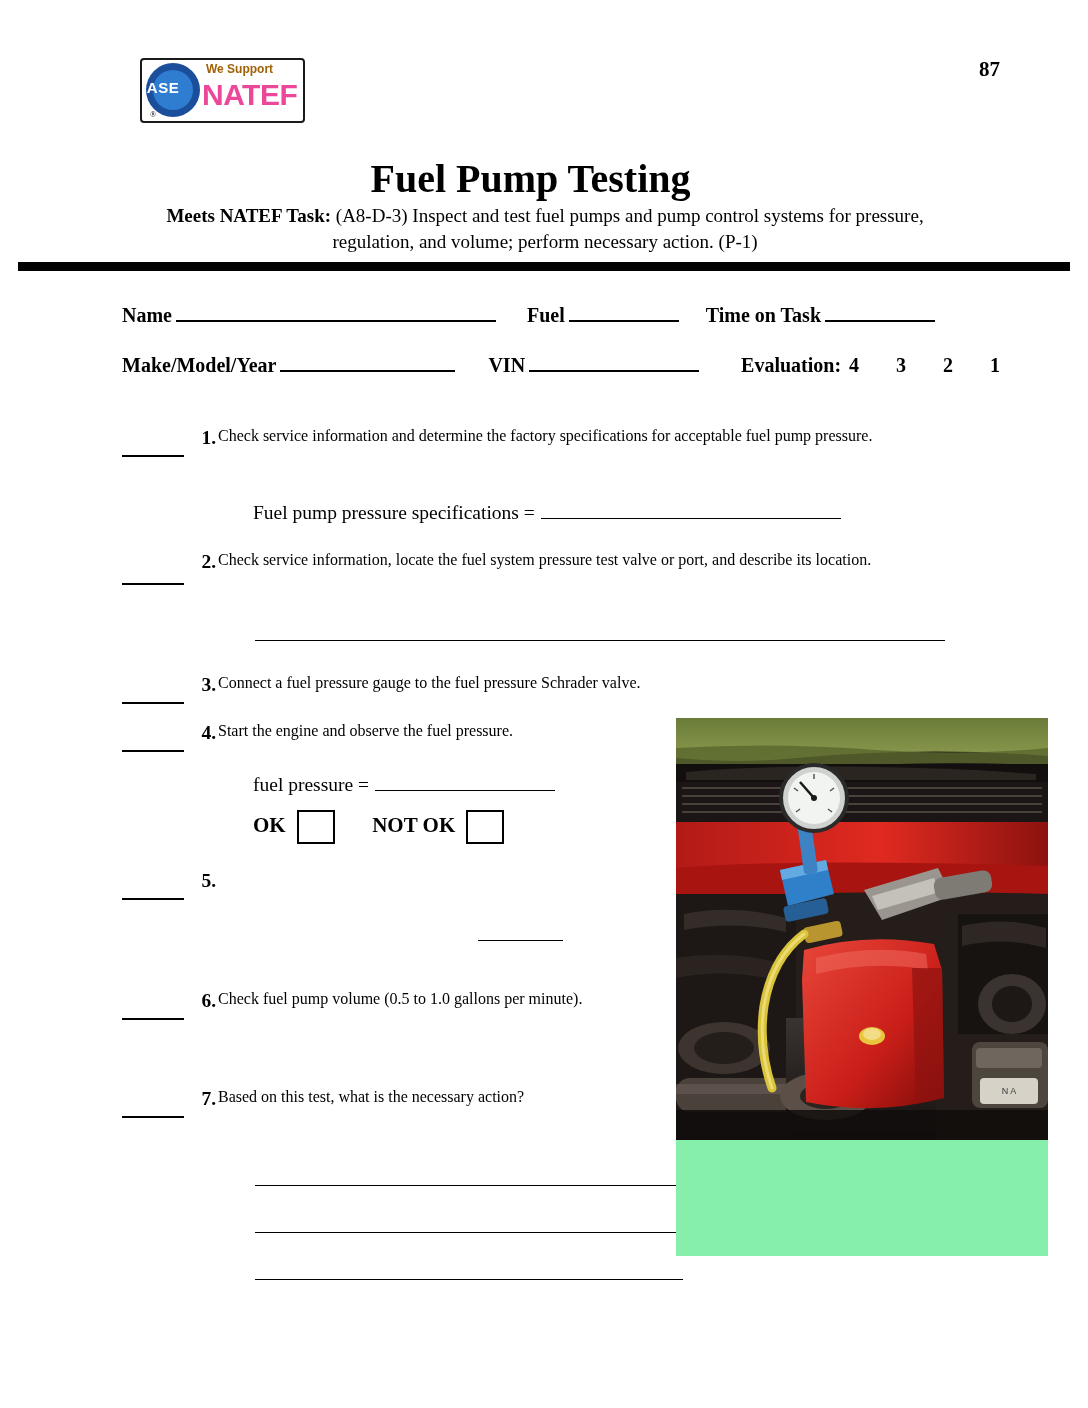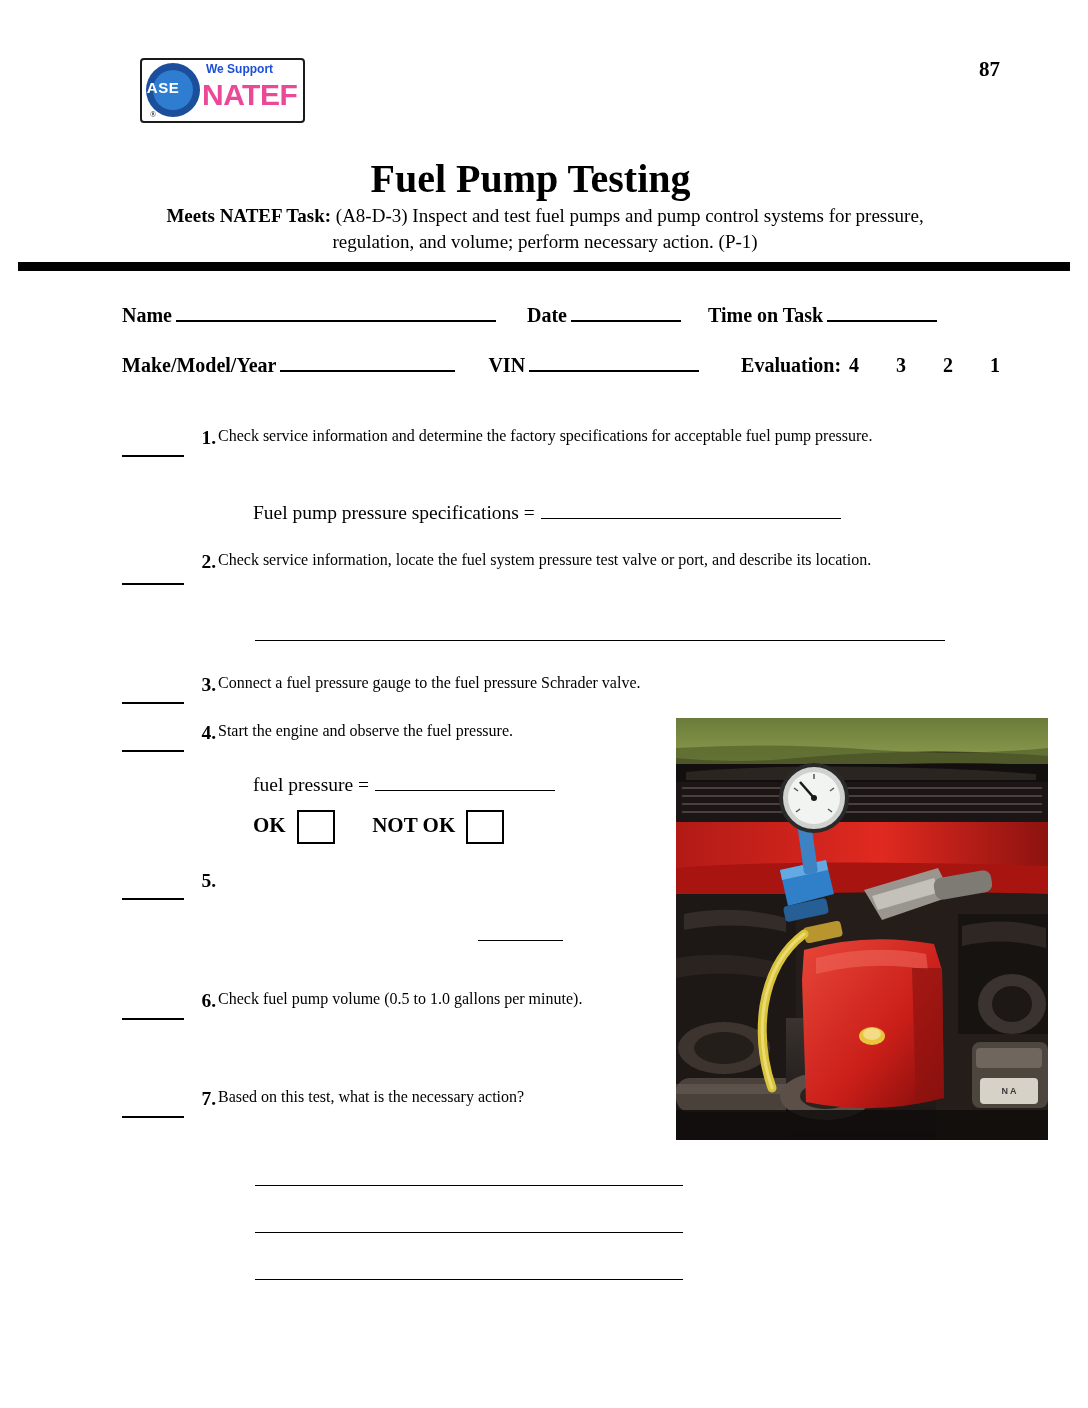--- a/index.html
+++ b/index.html
@@ -83,21 +83,21 @@
     font-weight: bold;
     letter-spacing: 0.5px;
   }
   .natef-logo .we-support {
     position: absolute;
     left: 66px;
     top: 4px;
     font-family: "Liberation Sans", sans-serif;
     font-size: 12px;
     font-weight: bold;
-    color: #1d4ed8;
+    color: #a16207;
   }
   .natef-logo .natef-word {
     position: absolute;
     left: 62px;
     top: 20px;
     font-family: "Liberation Sans", sans-serif;
     font-size: 30px;
     font-weight: bold;
     letter-spacing: -0.5px;
     color: #ec4899;
@@ -230,24 +230,23 @@
     font-weight: bold;
     font-family: "Liberation Serif", serif;
   }
 
   
   .photo {
     position: absolute;
     left: 676px;
     top: 718px;
     width: 372px;
-    height: 422px;
+    height: 538px;
     overflow: hidden;
-    background: #0f766e;
-    font-weight: bold;
+    background: #86efac;
   }
   .photo svg { display: block; }
 </style>
 </head>
 <body>
 
 <div class="page">
 
   <div class="page-number">87</div>
 
@@ -266,21 +265,21 @@
   <div class="title">Fuel Pump Testing</div>
   <div class="subtitle">
     <span class="bold">Meets NATEF Task:</span>
     <span>(A8-D-3)  Inspect and test fuel pumps and pump control systems for pressure, regulation, and volume; perform necessary action. (P-1)</span>
   </div>
 
   <div class="rule"></div>
 
   <div class="info-row row1">
     <span>Name</span><span class="blank w-name"></span>
-    <span style="margin-left:22px">Date</span><span class="blank w-date"></span>
+    <span style="margin-left:22px">Fuel</span><span class="blank w-date"></span>
     <span style="margin-left:18px">Time on Task</span><span class="blank w-time"></span>
   </div>
 
   <div class="info-row row2">
     <span>Make/Model/Year</span><span class="blank w-make"></span>
     <span style="margin-left:24px">VIN</span><span class="blank w-vin"></span>
     <span style="margin-left:33px">Evaluation:</span><span class="eval-nums">4   3   2   1</span>
   </div>
 
   <div class="step-blank" style="top:455px"></div>

